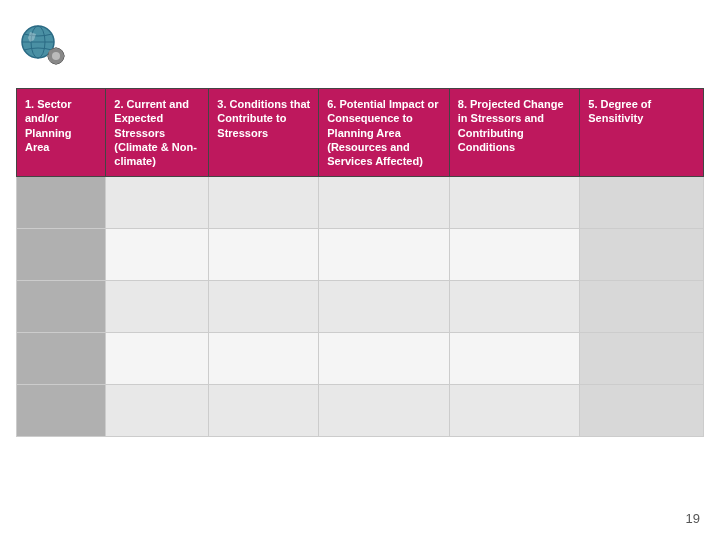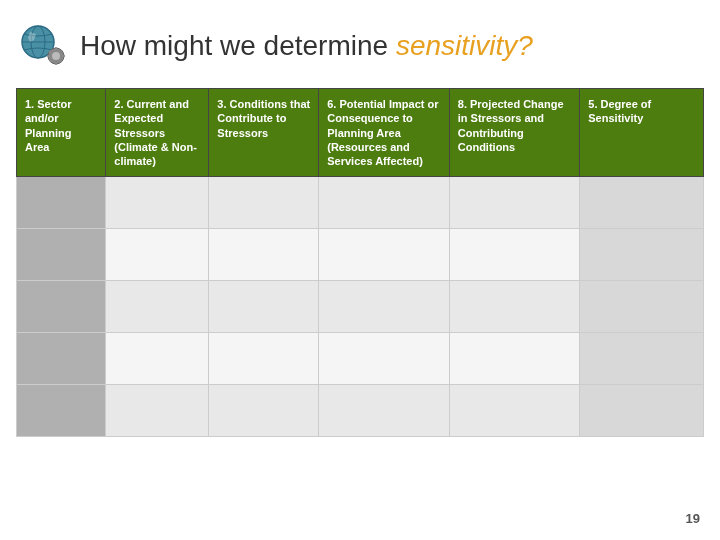--- a/index.html
+++ b/index.html
@@ -43,21 +43,21 @@
       margin-top: 4px;
     }
 
     table {
       width: 100%;
       border-collapse: collapse;
       table-layout: fixed;
     }
 
     thead tr {
-      background: #4d7c0f;
+      background: #be185d;
       color: #ffffff;
     }
 
     thead th {
       padding: 8px 8px;
       font-size: 11px;
       font-weight: 600;
       vertical-align: top;
       text-align: left;
       line-height: 1.3;
@@ -100,21 +100,21 @@
     tbody td:last-child {
       background: #d8d8d8 !important;
     }
 
     .page-number {
       position: absolute;
       bottom: 14px;
       right: 20px;
       font-size: 13px;
       color: #555;
-      font-weight: 700;
+      font-weight: 400;
     }
   </style>
 </head>
 <body>
 
 <div class="header">
   <div>
     <svg class="logo-icon" viewBox="0 0 52 52" xmlns="http://www.w3.org/2000/svg">
 
       <circle cx="22" cy="24" r="16" fill="#4a90a4" stroke="#2a6a84" stroke-width="1.5"></circle>
@@ -131,23 +131,20 @@
       <rect x="39" y="29" width="2" height="4" rx="1" fill="#888"></rect>
       <rect x="39" y="43" width="2" height="4" rx="1" fill="#888"></rect>
       <rect x="31" y="37" width="4" height="2" rx="1" fill="#888"></rect>
       <rect x="45" y="37" width="4" height="2" rx="1" fill="#888"></rect>
       <rect x="33.5" y="31.5" width="2" height="4" rx="1" fill="#888" transform="rotate(45 34.5 33.5)"></rect>
       <rect x="43.5" y="40.5" width="2" height="4" rx="1" fill="#888" transform="rotate(45 44.5 42.5)"></rect>
       <rect x="33.5" y="40.5" width="2" height="4" rx="1" fill="#888" transform="rotate(-45 34.5 42.5)"></rect>
       <rect x="43.5" y="31.5" width="2" height="4" rx="1" fill="#888" transform="rotate(-45 44.5 33.5)"></rect>
     </svg>
   </div>
-  <h1 class="title">
-    <span>How might we determine </span><span class="title-sensitivity">sensitivity?</span>
-  </h1>
 </div>
 
 <div class="table-wrapper">
   <table>
     <colgroup>
       <col class="c1">
       <col class="c2">
       <col class="c3">
       <col class="c4">
       <col class="c5">

